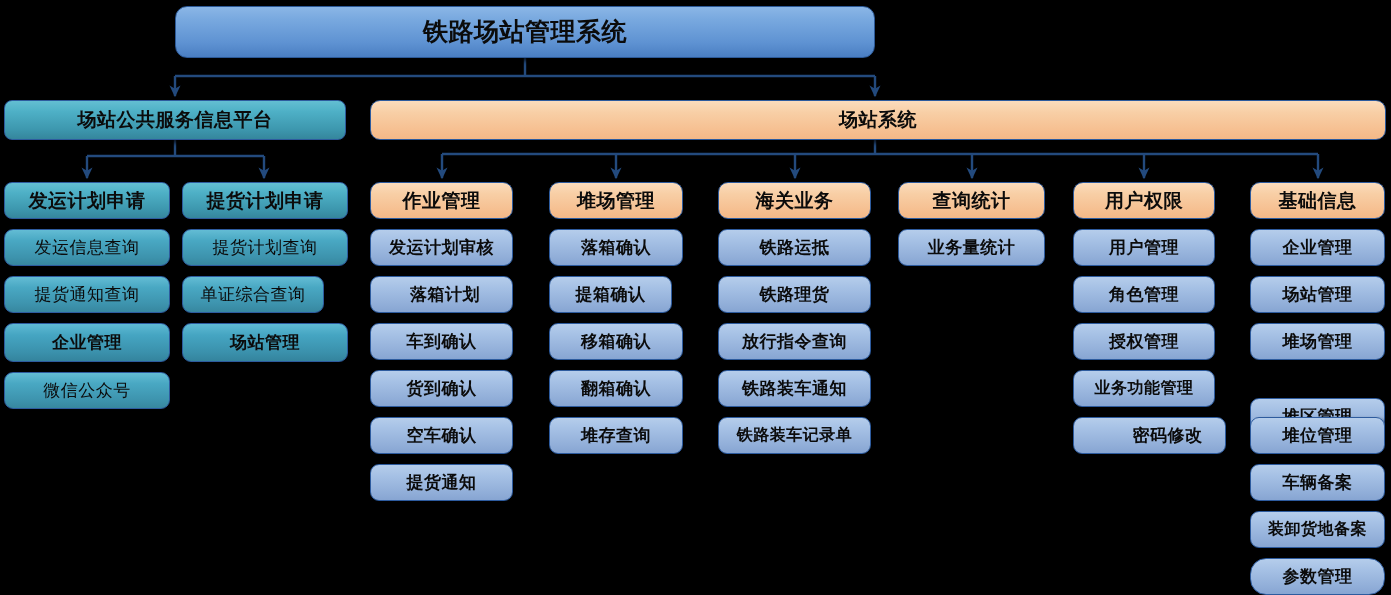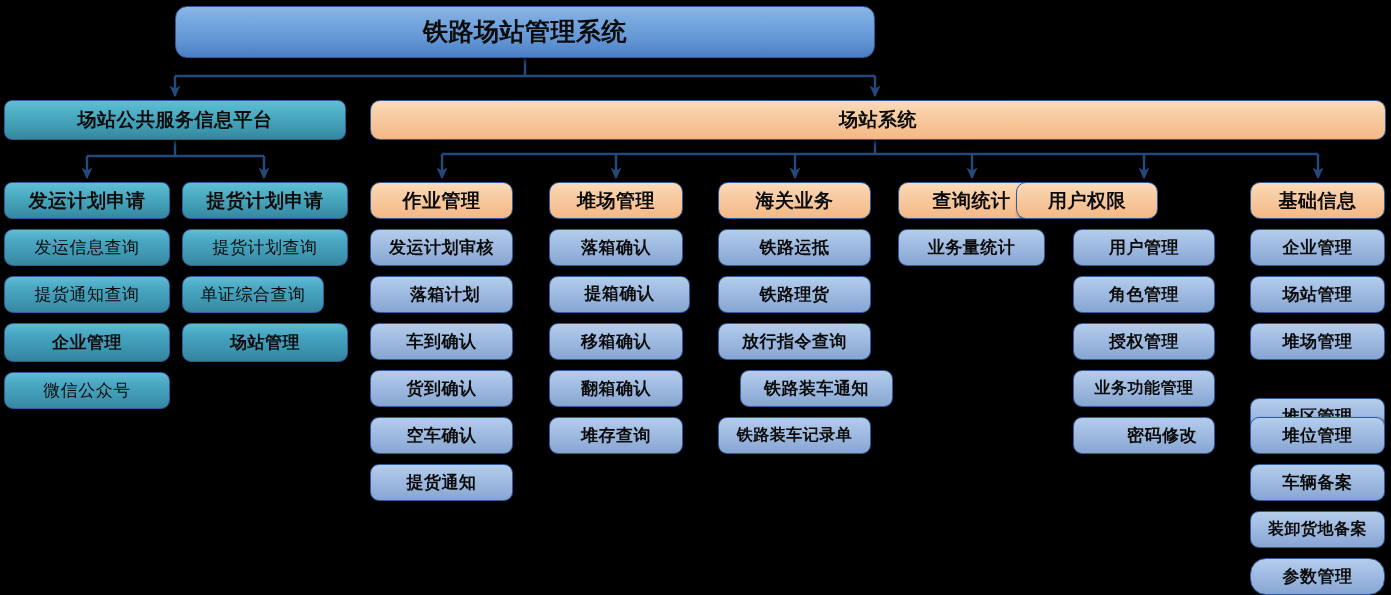--- a/index.html
+++ b/index.html
@@ -172,21 +172,21 @@
   <div class="node n-blue" style="left:370px; top:464px; width:143px; height:37px;">
     <span>提货通知</span>
   </div>
 
   <div class="node n-orange-head" style="left:549px; top:182px; width:134px; height:37px;">
     <span>堆场管理</span>
   </div>
   <div class="node n-blue" style="left:549px; top:229px; width:134px; height:37px;">
     <span>落箱确认</span>
   </div>
-  <div class="node n-blue" style="left:549px; top:276px; width:141px; height:37px;font-family:Liberation Mono, monospace;">
+  <div class="node n-blue" style="left:549px; top:276px; width:123px; height:37px;">
     <span>提箱确认</span>
   </div>
   <div class="node n-blue" style="left:549px; top:323px; width:134px; height:37px;">
     <span>移箱确认</span>
   </div>
   <div class="node n-blue" style="left:549px; top:370px; width:134px; height:37px;">
     <span>翻箱确认</span>
   </div>
   <div class="node n-blue" style="left:549px; top:417px; width:134px; height:37px;">
     <span>堆存查询</span>
@@ -197,50 +197,50 @@
   </div>
   <div class="node n-blue" style="left:718px; top:229px; width:153px; height:37px;">
     <span>铁路运抵</span>
   </div>
   <div class="node n-blue" style="left:718px; top:276px; width:153px; height:37px;">
     <span>铁路理货</span>
   </div>
   <div class="node n-blue" style="left:718px; top:323px; width:153px; height:37px;">
     <span>放行指令查询</span>
   </div>
-  <div class="node n-blue" style="left:718px; top:370px; width:153px; height:37px;margin-left:22px;">
+  <div class="node n-blue" style="left:718px; top:370px; width:153px; height:37px;">
     <span>铁路装车通知</span>
   </div>
   <div class="node n-blue" style="left:718px; top:417px; width:153px; height:37px; font-size:16px;">
     <span>铁路装车记录单</span>
   </div>
 
   <div class="node n-orange-head" style="left:898px; top:182px; width:147px; height:37px;text-align:right;">
     <span>查询统计</span>
   </div>
   <div class="node n-blue" style="left:898px; top:229px; width:147px; height:37px;">
     <span>业务量统计</span>
   </div>
 
-  <div class="node n-orange-head" style="left:1016px; top:182px; width:142px; height:37px;align-items:center;">
+  <div class="node n-orange-head" style="left:1073px; top:182px; width:142px; height:37px;align-items:center;">
     <span>用户权限</span>
   </div>
   <div class="node n-blue" style="left:1073px; top:229px; width:142px; height:37px;">
     <span>用户管理</span>
   </div>
   <div class="node n-blue" style="left:1073px; top:276px; width:142px; height:37px;">
     <span>角色管理</span>
   </div>
   <div class="node n-blue" style="left:1073px; top:323px; width:142px; height:37px;">
     <span>授权管理</span>
   </div>
   <div class="node n-blue" style="left:1073px; top:370px; width:142px; height:37px; font-size:16px;">
     <span>业务功能管理</span>
   </div>
-  <div class="node n-blue" style="left:1073px; top:417px; width:142px; height:37px;padding-left:36px;">
+  <div class="node n-blue" style="left:1073px; top:417px; width:153px; height:37px;padding-left:36px;">
     <span>密码修改</span>
   </div>
 
   <div class="node n-orange-head" style="left:1250px; top:182px; width:135px; height:37px;">
     <span>基础信息</span>
   </div>
   <div class="node n-blue" style="left:1250px; top:229px; width:135px; height:37px;">
     <span>企业管理</span>
   </div>
   <div class="node n-blue" style="left:1250px; top:276px; width:135px; height:37px;">

